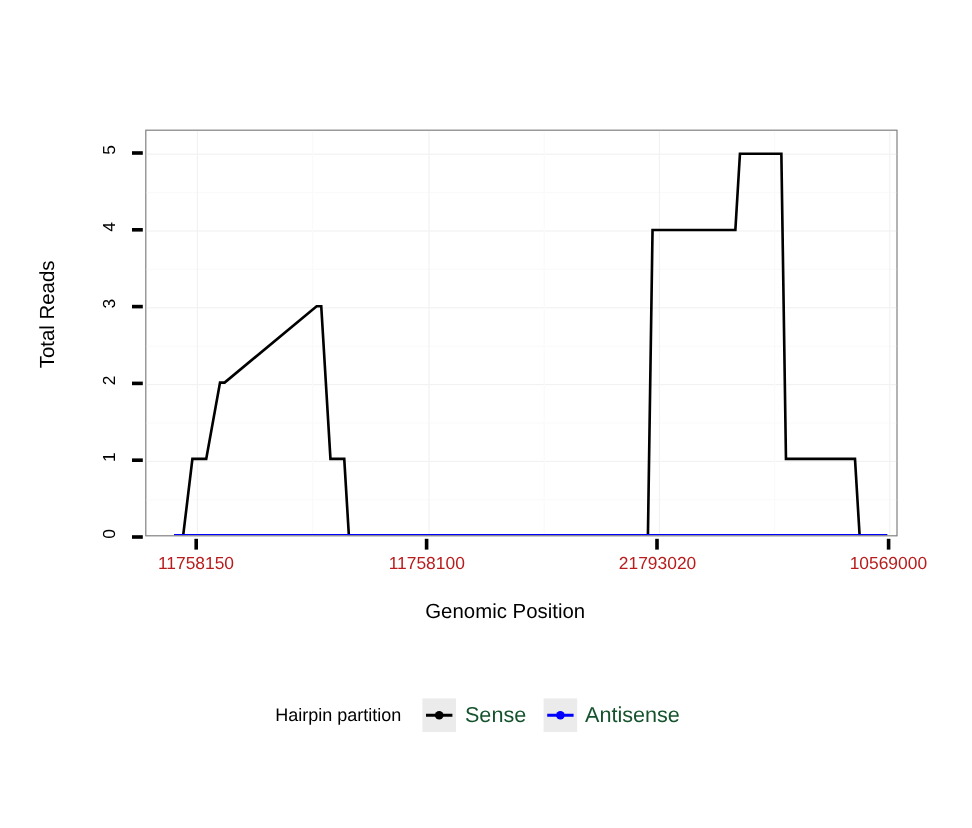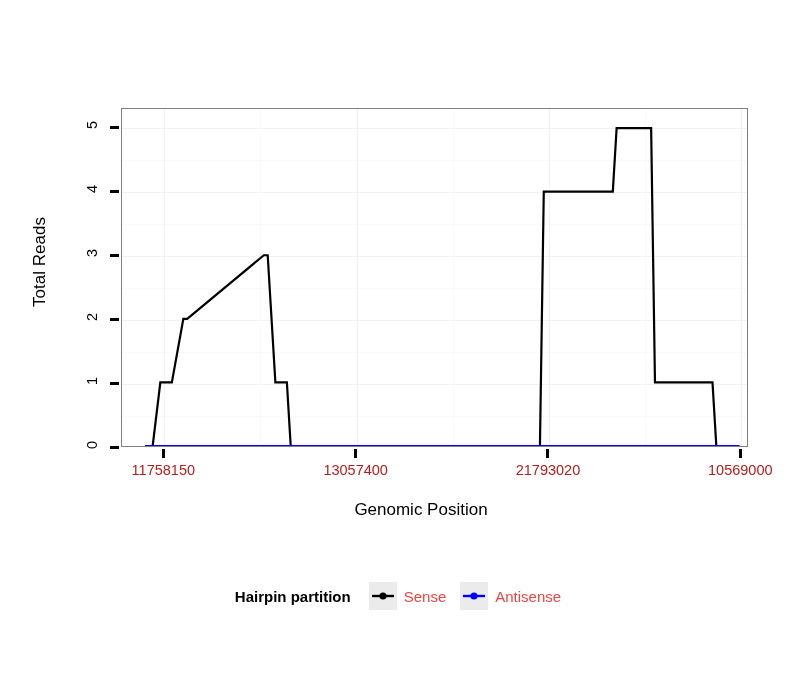--- a/index.html
+++ b/index.html
@@ -75,32 +75,32 @@
   }
 
   
   .legend{
     position:absolute;
     left:0;top:582px;width:810px;
     display:flex;align-items:center;justify-content:center;
     gap:0px;
   }
   .legend-title{
-    font-size:15px;font-weight:bold;color:#000;
+    font-size:15px;font-weight:normal;color:#000;
     margin-right:18px;
   }
   .legend-item{display:flex;align-items:center;margin-right:14px;}
   .legend-key{
     width:28px;height:28px;
     background:#ebebeb;
     display:flex;align-items:center;justify-content:center;
     margin-right:7px;
   }
   .legend-key svg{display:block;}
-  .legend-label{font-size:15px;color:#ef4444;}
+  .legend-label{font-size:18px;color:#14532d;}
 </style>
 </head>
 <body>
 
 <div id="plot-root">
 
 
   <div class="panel">
     <div id="gridlines">
         <div class="grid-major-h" style="top: 275.038px;"></div>
@@ -124,21 +124,21 @@
     <svg class="series-svg" viewBox="0 0 627 339" preserveAspectRatio="none">
       <polyline id="series-sense" fill="none" stroke="#000000" stroke-width="2.2" stroke-linejoin="miter" stroke-linecap="butt" points="23.08,339.00 30.77,339.00 38.47,275.04 50.01,275.04 61.55,211.08 65.39,211.08 142.33,147.11 146.17,147.11 153.87,275.04 165.40,275.04 169.25,339.00 419.28,339.00 423.13,83.15 492.37,83.15 496.21,19.19 530.83,19.19 534.68,275.04 592.38,275.04 596.23,339.00 619.31,339.00"></polyline>
       <polyline id="series-antisense" fill="none" stroke="#0000ff" stroke-width="2.2" stroke-linejoin="miter" stroke-linecap="butt" points="23.08,339.00 619.31,339.00"></polyline>
     </svg>
   </div>
 
   <div id="xticks">
       <div class="xtick" style="left: 161.813px;"></div>
       <div class="xticklabel" style="left: 98.3129px;">11758150</div>
       <div class="xtick" style="left: 354.144px;"></div>
-      <div class="xticklabel" style="left: 290.644px;">13057400</div>
+      <div class="xticklabel" style="left: 290.644px;">11758100</div>
       <div class="xtick" style="left: 546.475px;"></div>
       <div class="xticklabel" style="left: 482.975px;">21793020</div>
       <div class="xtick" style="left: 738.807px;"></div>
       <div class="xticklabel" style="left: 675.307px;">10569000</div>
     </div>
   <div id="yticks">
       <div class="ytick" style="top: 445.5px;"></div>
       <div class="yticklabel" style="top: 437px;"><span>0</span></div>
       <div class="ytick" style="top: 381.538px;"></div>
       <div class="yticklabel" style="top: 373.038px;"><span>1</span></div>

